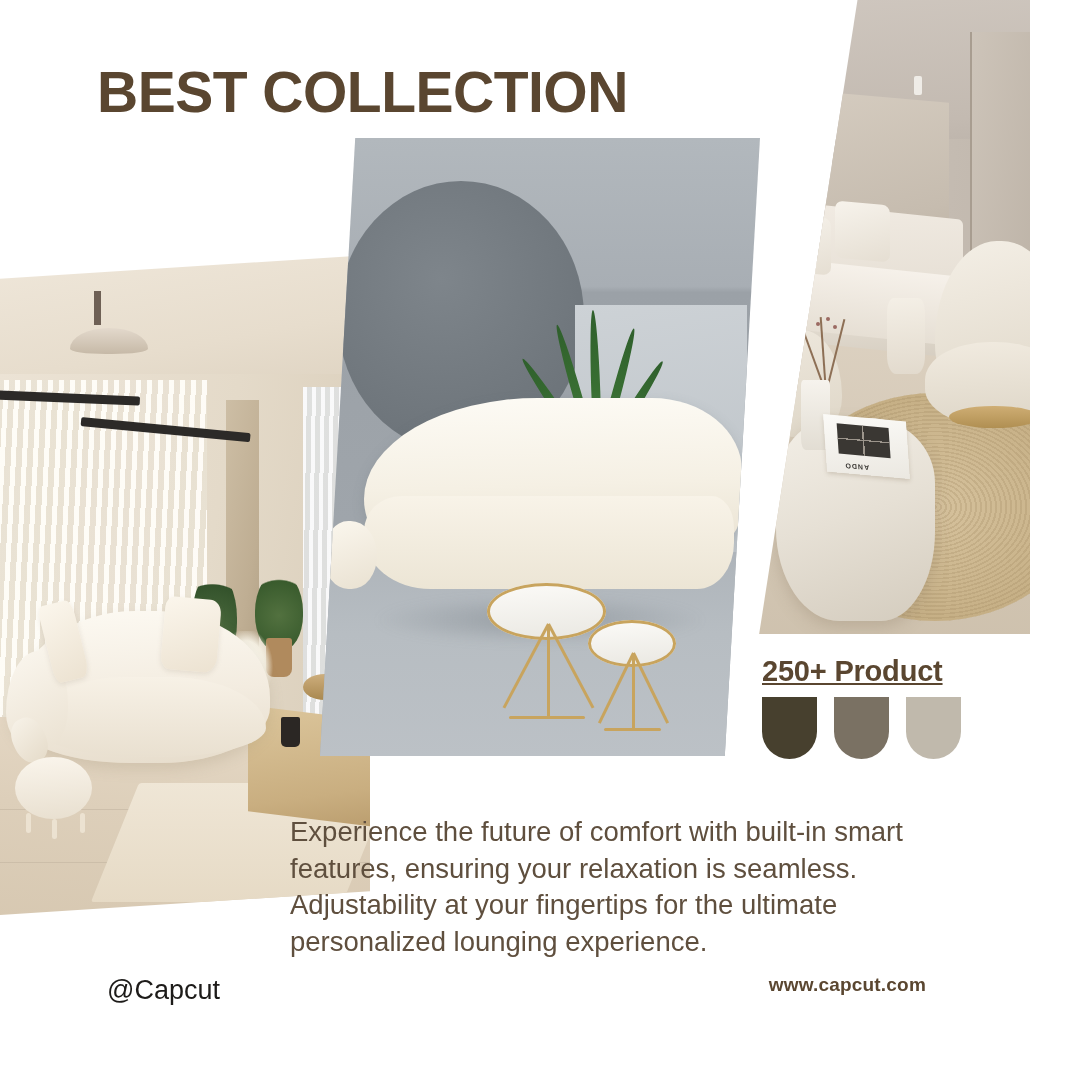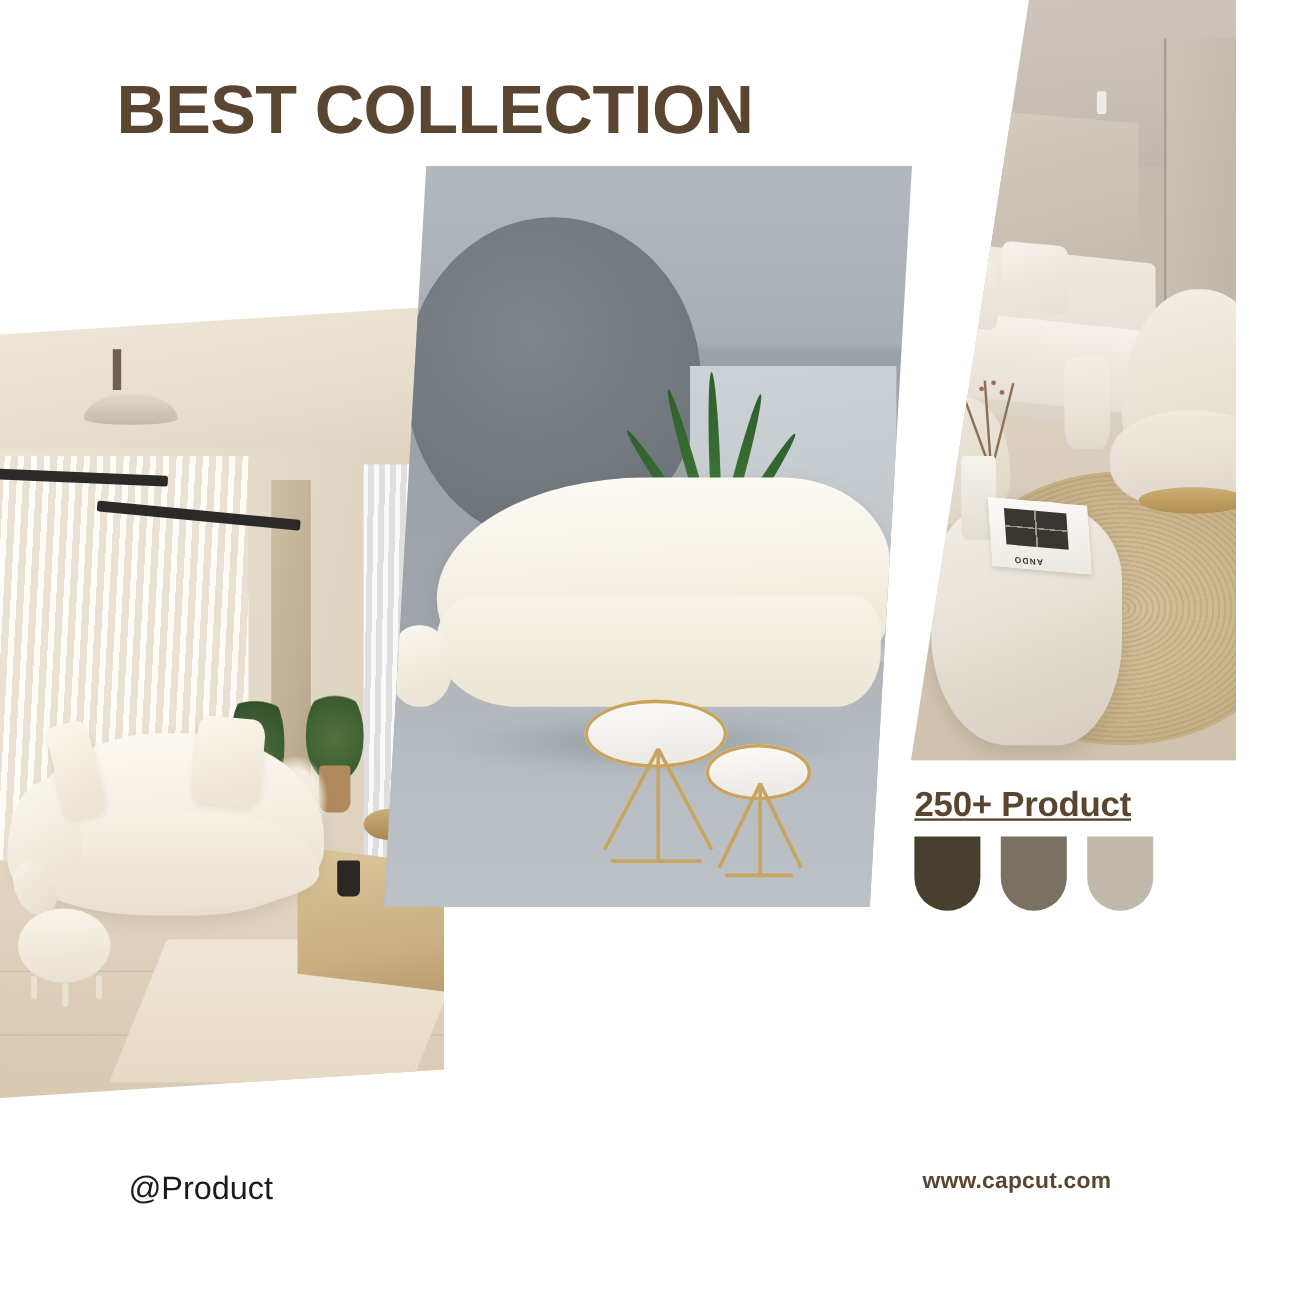--- a/index.html
+++ b/index.html
@@ -345,17 +345,18 @@
 
   <div class="title">BEST COLLECTION</div>
 
   <div class="stat">250+ Product</div>
   <div class="swatches">
     <div class="swatch" id="sw0" style="background: rgb(71, 64, 46);"></div>
     <div class="swatch" id="sw1" style="background: rgb(122, 113, 99);"></div>
     <div class="swatch" id="sw2" style="background: rgb(192, 185, 172);"></div>
   </div>
 
-
-  <div class="handle">@Product</div>
+  <div class="body-copy">Experience the future of comfort with built-in smart features, ensuring your relaxation is seamless. Adjustability at your fingertips for the ultimate personalized lounging experience.</div>
+
+  <div class="handle">@Capcut</div>
   <div class="website">www.capcut.com</div>
 
 </div>
 
 </body></html>

